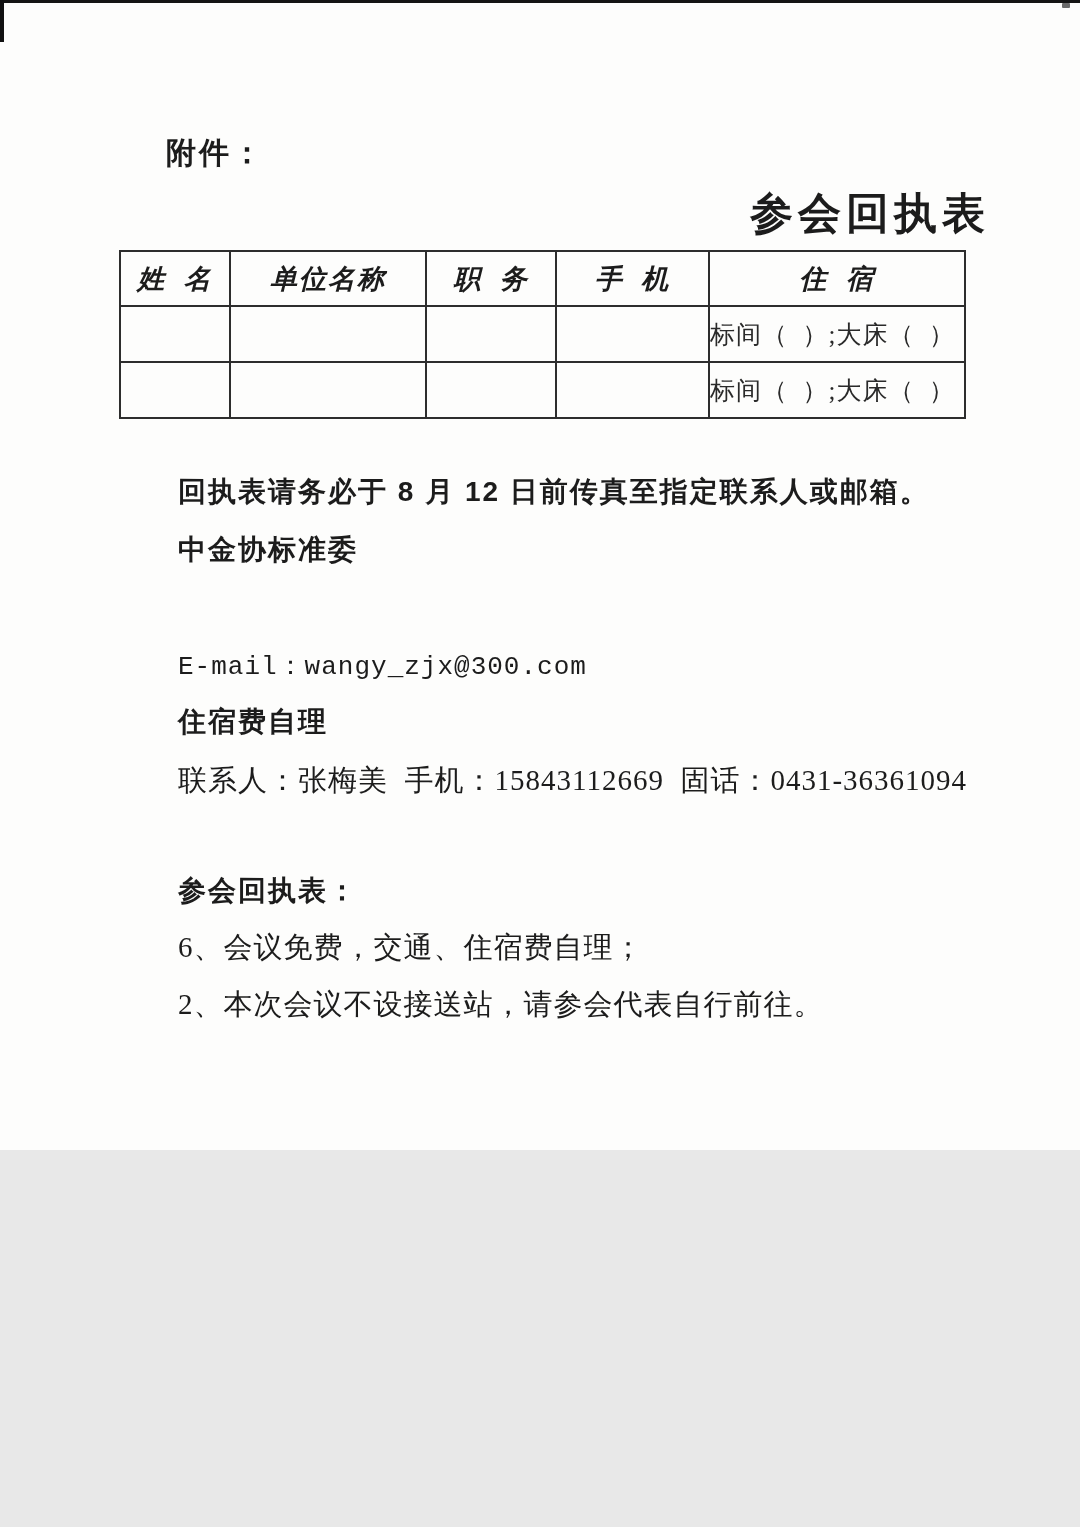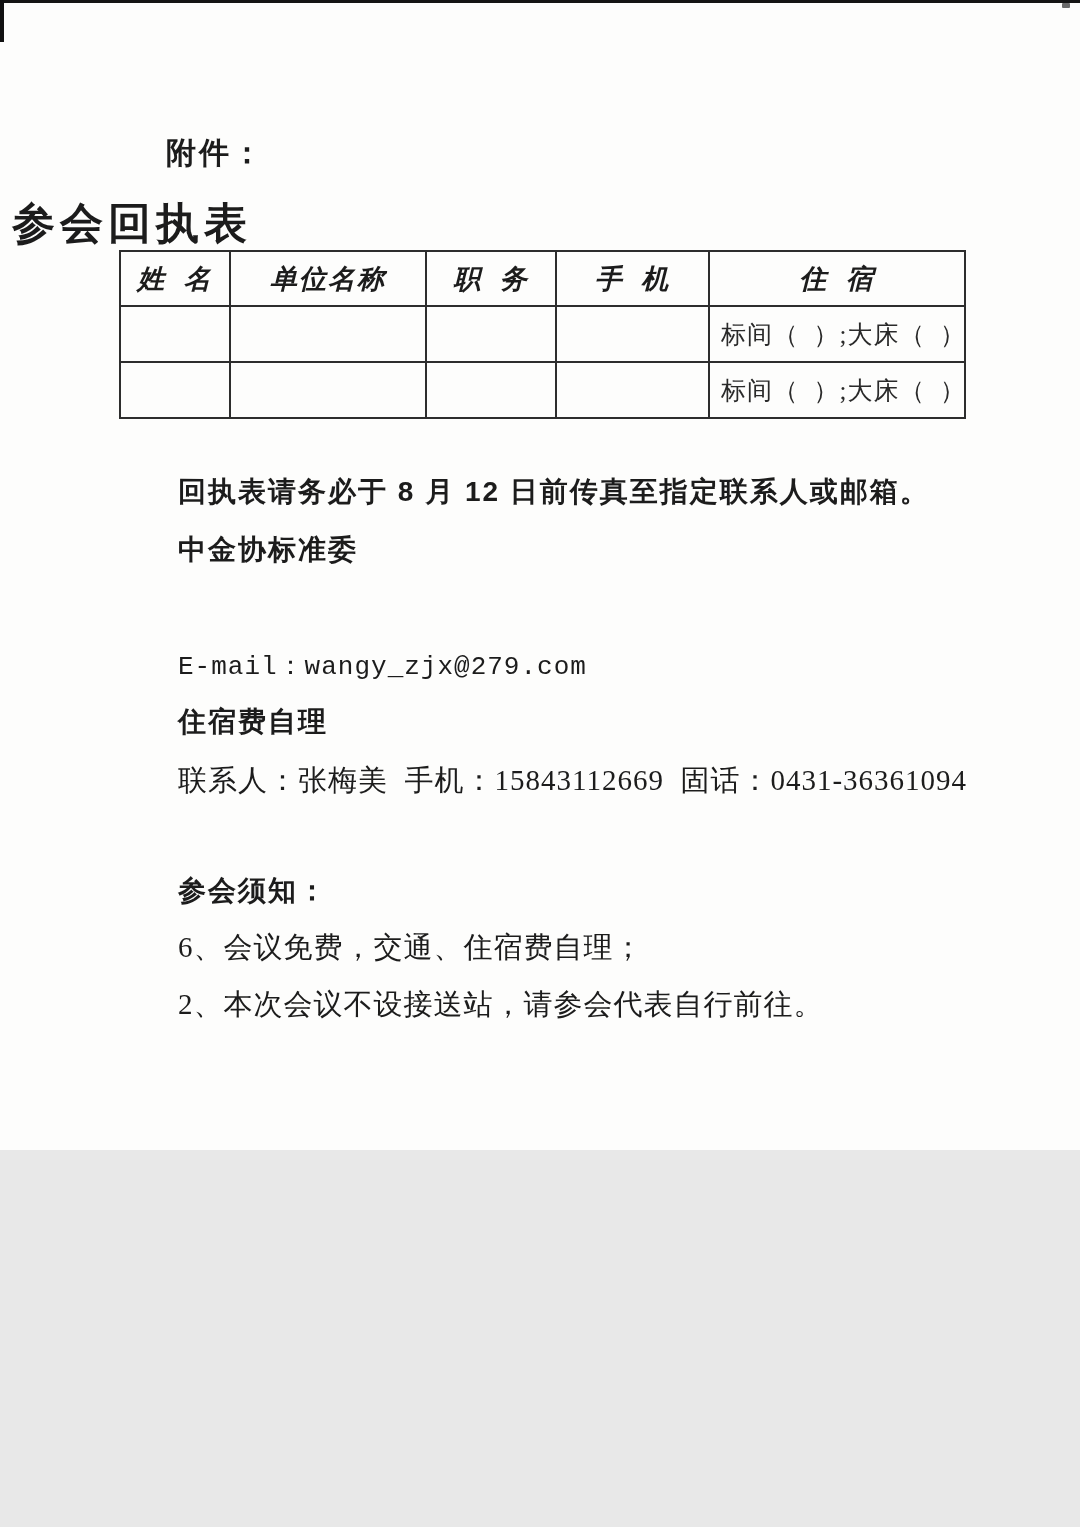--- a/index.html
+++ b/index.html
@@ -40,22 +40,22 @@
     font-family: "Liberation Sans", sans-serif;
     font-weight: 700;
     font-size: 30px;
     letter-spacing: 3px;
     white-space: pre;
   }
   .title {
     position: absolute;
     left: 0; top: 183px;
     width: 988px;
-    margin: 12px;
-    text-align: left;
+    margin: 2px;
+    text-align: right;
     font-family: Liberation Mono, monospace;
     font-weight: 700;
     font-size: 43px;
     letter-spacing: 5px;
     white-space: pre;
   }
 
   table.reply-table {
     position: absolute;
     left: 119px; top: 250px;
@@ -78,21 +78,20 @@
     text-align: center;
     letter-spacing: 2px;
     font-style: italic;
   }
   .reply-table td {
     height: 54px;
     font-size: 25px;
   }
   .reply-table td.accom {
     text-align: left;
-    padding-left: 11px;
     letter-spacing: 1px;
     font-family: "Liberation Serif", serif;
     color: #2a2a2a;
   }
 
   .blk {
     position: absolute;
     left: 166px;
     margin: 12px;
     white-space: pre;
@@ -160,22 +159,22 @@
         <td></td>
         <td></td>
         <td class="accom">标间（  ）;大床（  ）</td>
       </tr>
     </tbody>
   </table>
 
   <p class="blk bold-sans" style="top:461px;">回执表请务必于 8 月 12 日前传真至指定联系人或邮箱。</p>
 
   <p class="blk bold-sans" style="top:519px;">中金协标准委</p>
-  <p class="blk email-line" style="top:636px;">E-mail：wangy_zjx@279.com</p>
+  <p class="blk email-line" style="top:636px;">E-mail：wangy_zjx@300.com</p>
 
   <p class="blk bold-sans" style="top:691px;">住宿费自理</p>
   <p class="blk body-line" style="top:749px;">联系人：张梅美  手机：15843112669  固话：0431-36361094</p>
 
-  <p class="blk bold-sans" style="top:860px;">参会须知：</p>
+  <p class="blk bold-sans" style="top:860px;">参会回执表：</p>
   <p class="blk body-line" style="top:916px;">6、会议免费，交通、住宿费自理；</p>
   <p class="blk body-line" style="top:973px;">2、本次会议不设接送站，请参会代表自行前往。</p>
 
 </div>
 
 </body></html>

